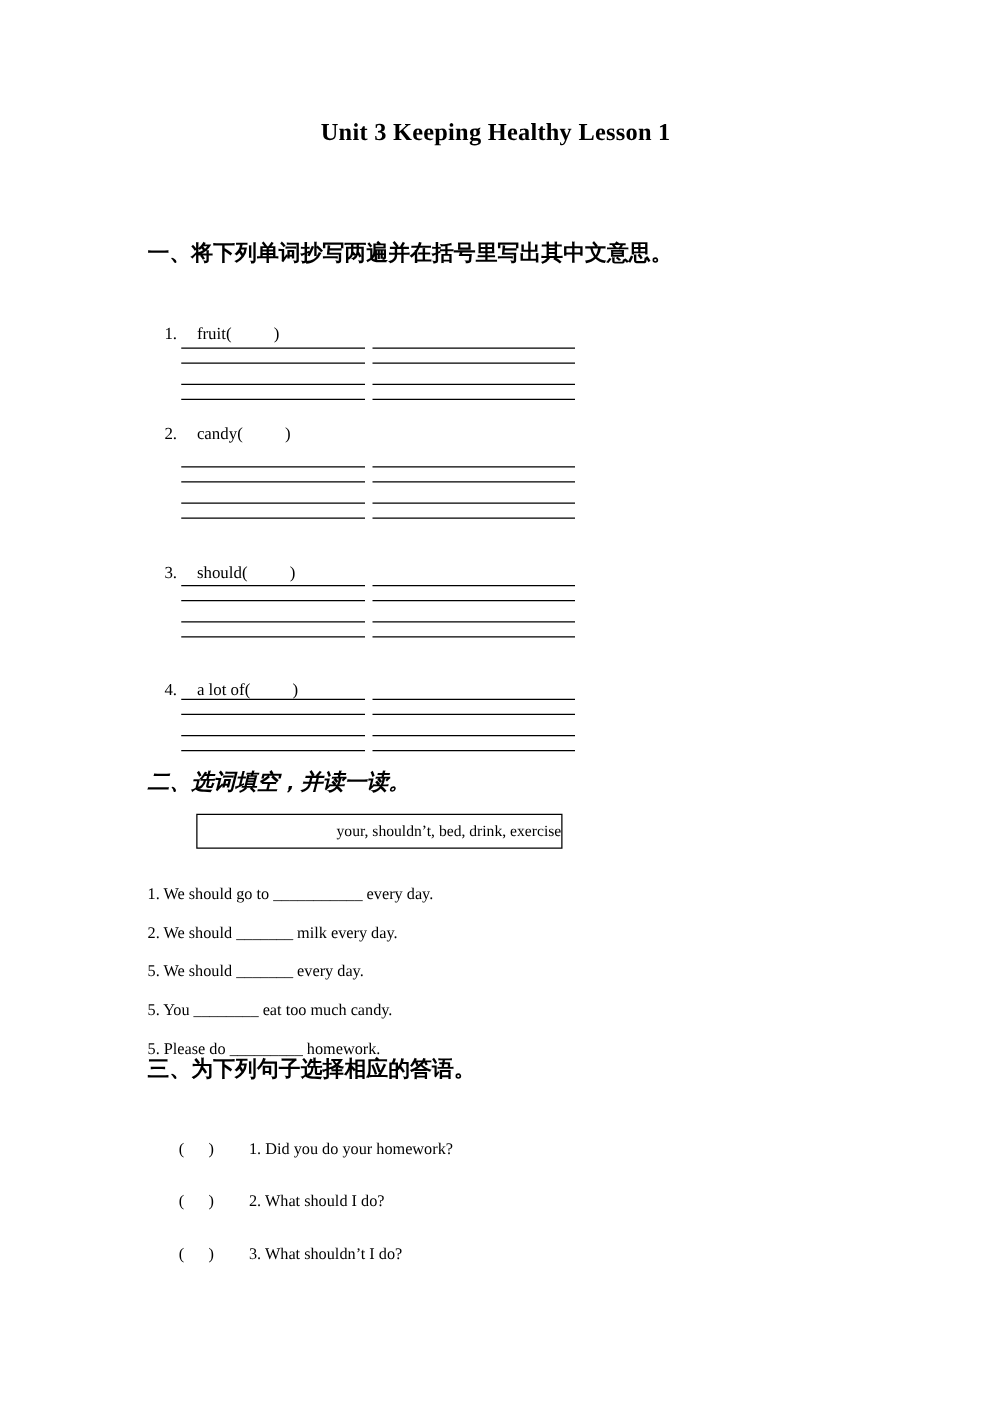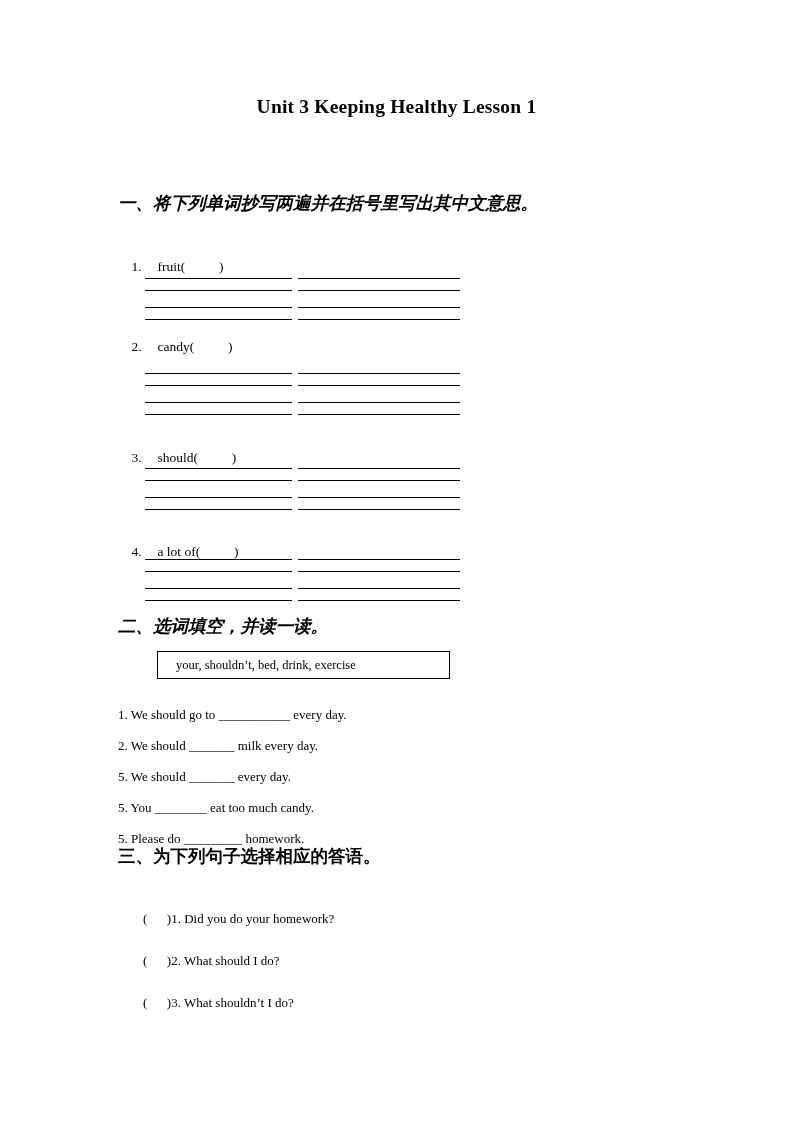--- a/index.html
+++ b/index.html
@@ -50,21 +50,21 @@
   
   .section-heading {
     position: absolute;
     left: 118px;
     font-family: "DejaVu Sans", "Liberation Sans", sans-serif;
     font-size: 17.5px;
     font-weight: bold;
     line-height: 22px;
     white-space: nowrap;
   }
-  #heading-1 { top: 192px; font-style: italic; }
+  #heading-1 { top: 192px; }
   #heading-2 { top: 615px; font-style: italic; }
   #heading-3 { top: 845px; }
 
   
   .word-item {
     position: absolute;
     left: 118px;
     font-family: "Liberation Serif", "DejaVu Serif", serif;
     font-size: 13.5px;
     line-height: 18px;
@@ -108,20 +108,21 @@
     width: 293px;
     height: 28px;
     border: 1.3px solid #000;
     box-sizing: border-box;
     font-family: "Liberation Serif", "DejaVu Serif", serif;
     font-size: 12.5px;
     line-height: 26px;
     padding-left: 18px;
     white-space: nowrap;
     overflow: hidden;
+    text-align: right;
   }
 
   
   .fill-sentence {
     position: absolute;
     left: 118px;
     font-family: "Liberation Serif", "DejaVu Serif", serif;
     font-size: 13px;
     line-height: 18px;
     white-space: pre;
@@ -131,21 +132,21 @@
   
   .match-item {
     position: absolute;
     left: 130px;
     font-family: "Liberation Serif", "DejaVu Serif", serif;
     font-size: 13px;
     line-height: 18px;
     white-space: pre;
   }
   .match-paren { display: inline-block; }
-  .match-text  { display: inline-block; }
+  .match-text  { display: inline-block; margin-left: 28px; }
 </style>
 </head>
 <body>
 
 <div class="page">
 
   <div class="title-en">Unit 3 Keeping Healthy Lesson 1</div>
 
   <div class="section-heading" id="heading-1">一、将下列单词抄写两遍并在括号里写出其中文意思。</div>
 

